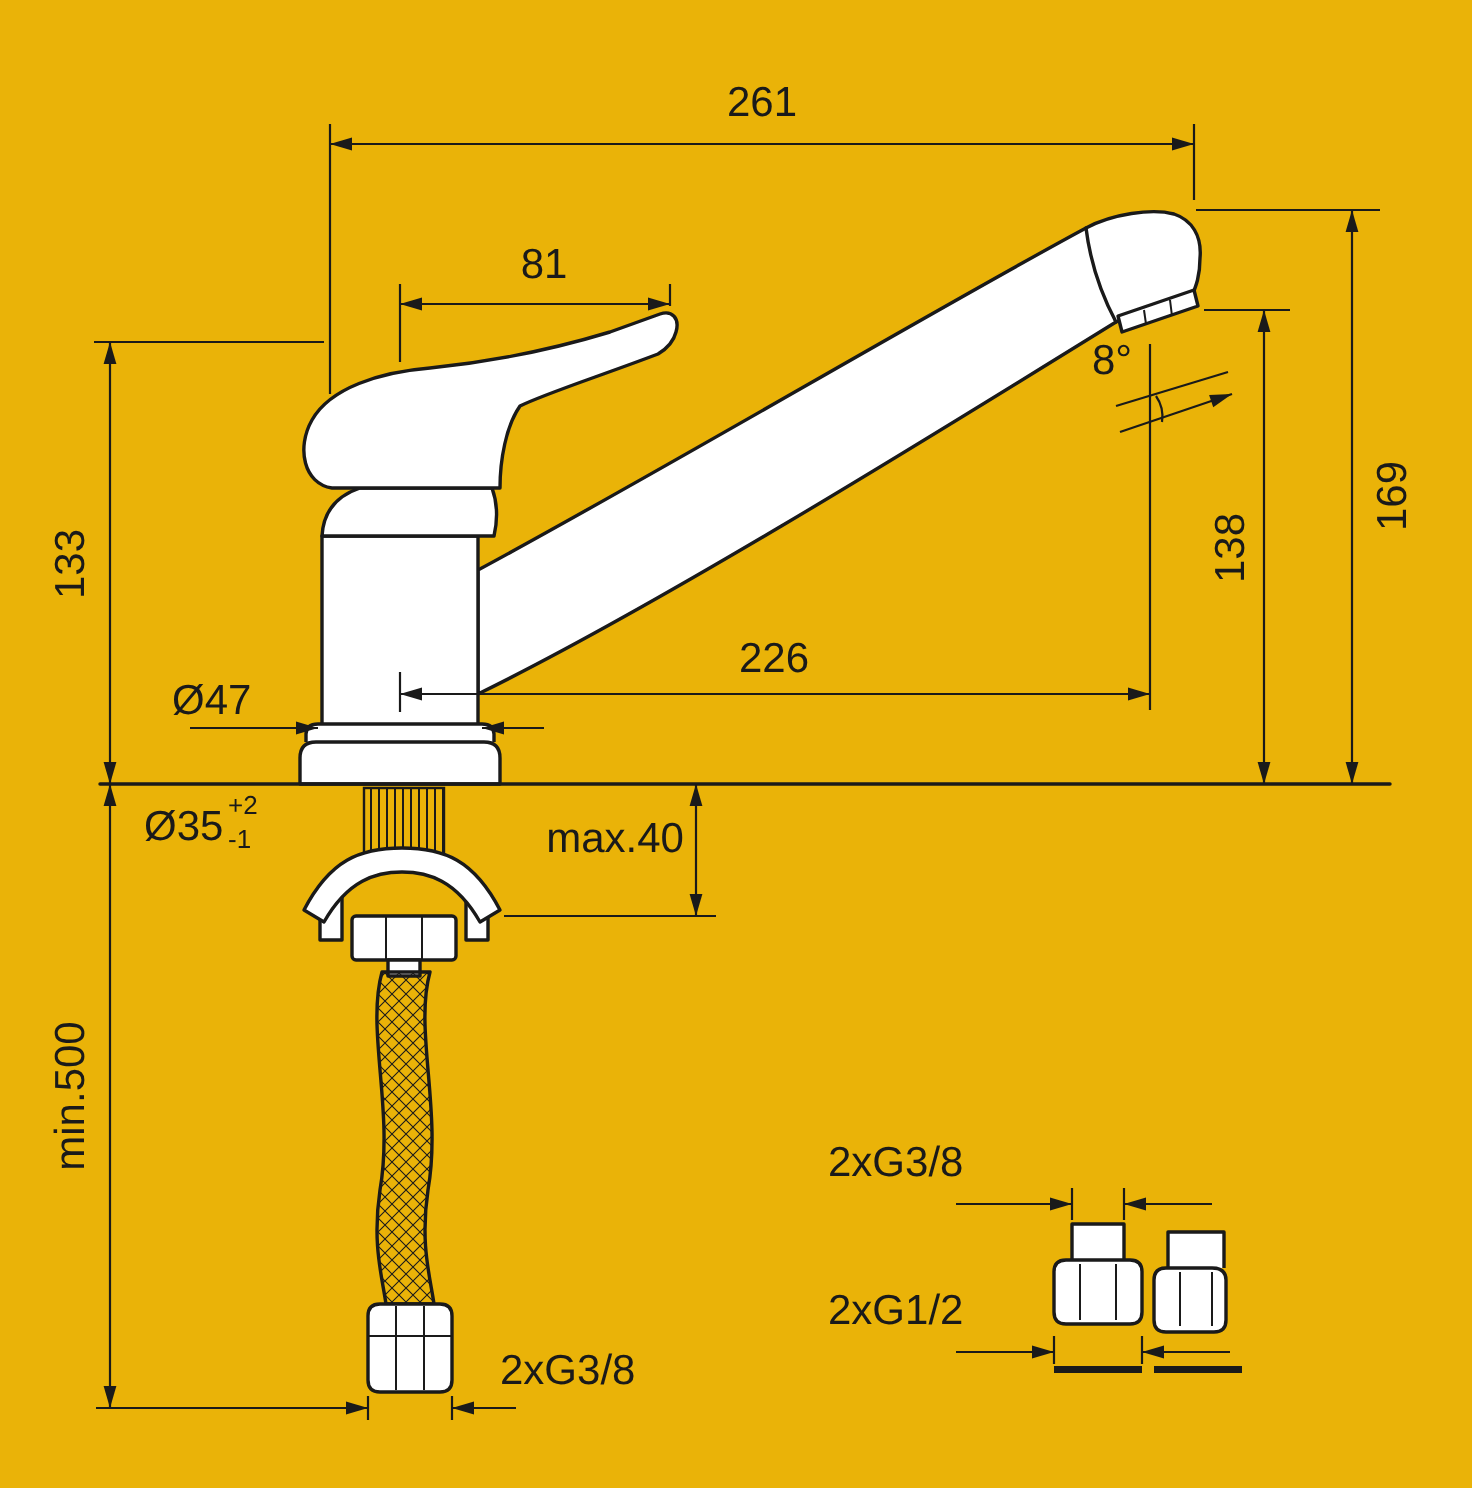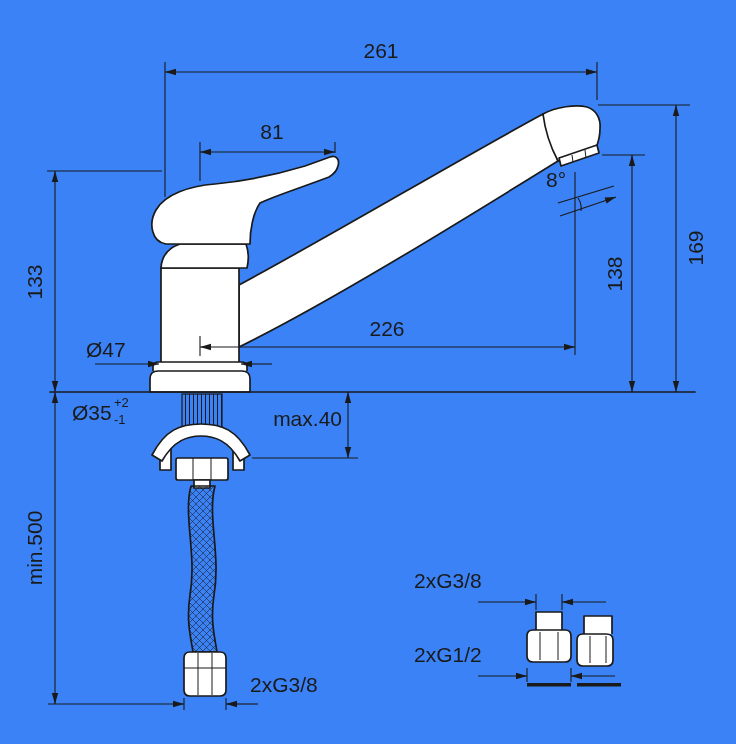--- a/index.html
+++ b/index.html
@@ -1,16 +1,16 @@
 <!DOCTYPE html>
 <html><head>
 <meta charset="utf-8">
 <style>
   html,body{margin:0;padding:0;background:#ffffff;}
-  .stage{position:relative;width:736px;height:744px;background:#3b82f6;overflow:hidden;text-align:right;}
+  .stage{position:relative;width:736px;height:744px;background:#eab308;overflow:hidden;text-align:right;}
   svg{display:block;}
   text{font-family:"Liberation Sans","DejaVu Sans",sans-serif;fill:#1a1a1a;}
   .dim{font-size:21px;}
   .tol{font-size:13px;}
   .obj{stroke:#1a1a1a;stroke-width:1.7;fill:none;stroke-linecap:round;stroke-linejoin:round;}
   .objf{stroke:#1a1a1a;stroke-width:1.7;fill:#ffffff;stroke-linejoin:round;}
   .dl{stroke:#1a1a1a;stroke-width:1.1;fill:none;}
   .thin{stroke:#1a1a1a;stroke-width:1;fill:none;}
 </style>
 </head>

